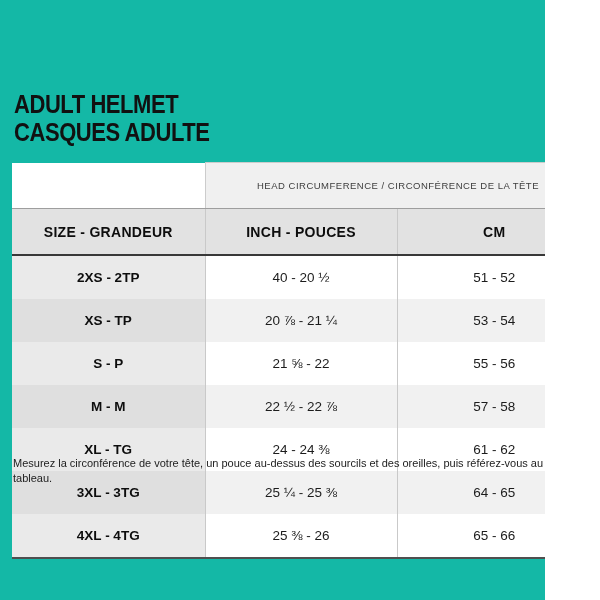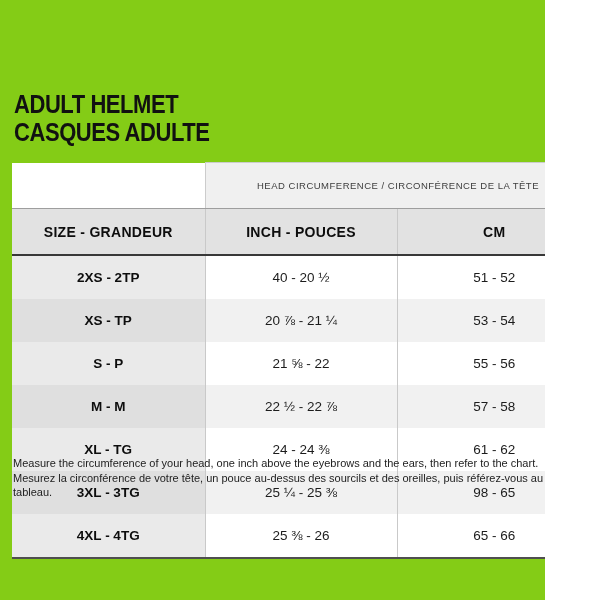--- a/index.html
+++ b/index.html
@@ -1,20 +1,20 @@
 <!DOCTYPE html>
 <html><head>
 <meta charset="utf-8">
 <style>
   html, body { margin: 0; padding: 0; background: #ffffff; }
   .page {
     position: relative;
     width: 545px;
     height: 600px;
-    background: #84cc16;
+    background: #14b8a6;
     font-family: "Liberation Sans", "DejaVu Sans", sans-serif;
     overflow: hidden;
   }
   .title {
     position: absolute;
     left: 14px;
     top: 90px;
     font-size: 25px;
     line-height: 28px;
     font-weight: bold;
@@ -131,28 +131,27 @@
         <td>57 - 58</td>
       </tr>
       <tr>
         <td class="size-cell">XL - TG</td>
         <td>24 - 24 ⅜</td>
         <td>61 - 62</td>
       </tr>
       <tr>
         <td class="size-cell">3XL - 3TG</td>
         <td>25 ¼ - 25 ⅜</td>
-        <td>98 - 65</td>
+        <td>64 - 65</td>
       </tr>
       <tr>
         <td class="size-cell">4XL - 4TG</td>
         <td>25 ⅜ - 26</td>
         <td>65 - 66</td>
       </tr>
     </tbody>
   </table>
 
   <div class="footer">
-    <div>Measure the circumference of your head, one inch above the eyebrows and the ears, then refer to the chart.</div>
     <div>Mesurez la circonférence de votre tête, un pouce au-dessus des sourcils et des oreilles, puis référez-vous au tableau.</div>
   </div>
 
 </div>
 
 </body></html>

